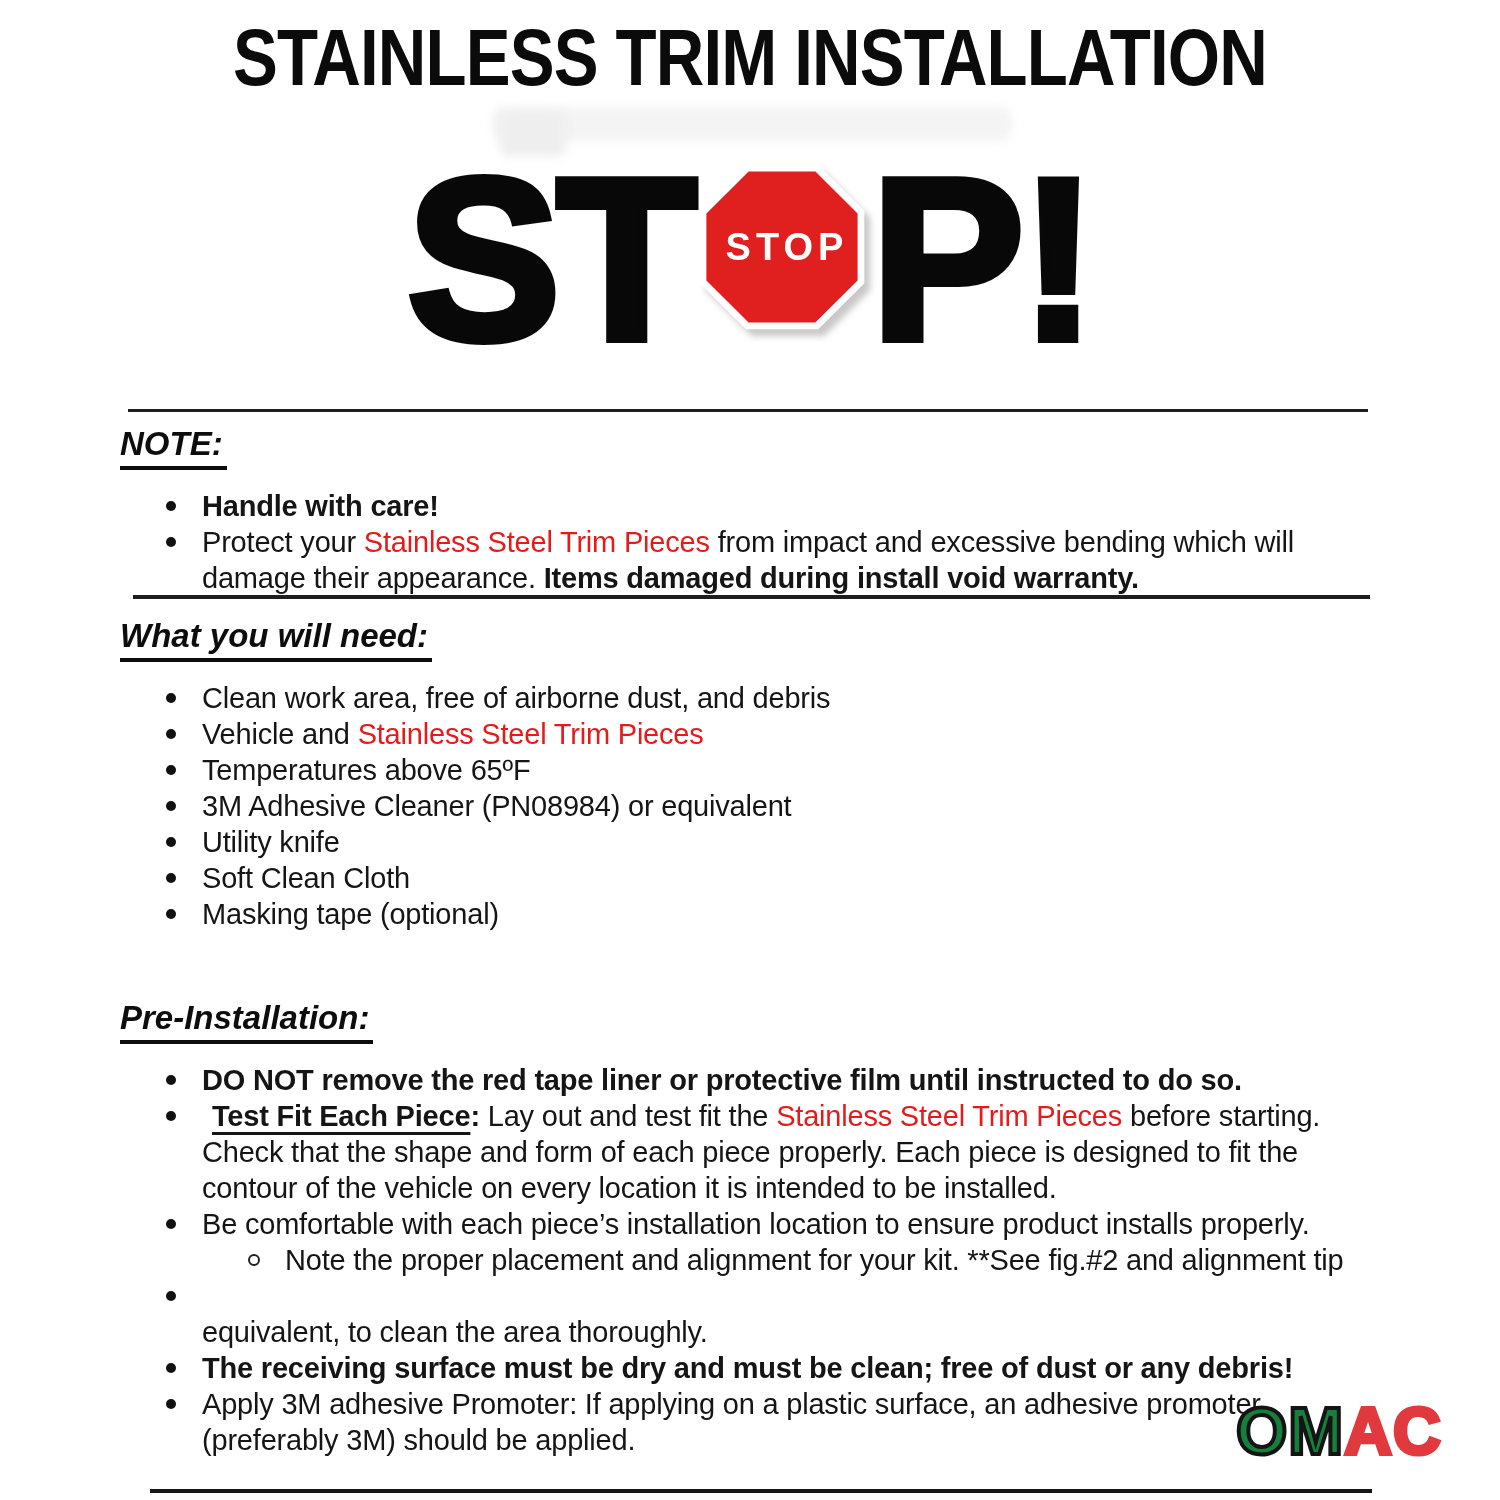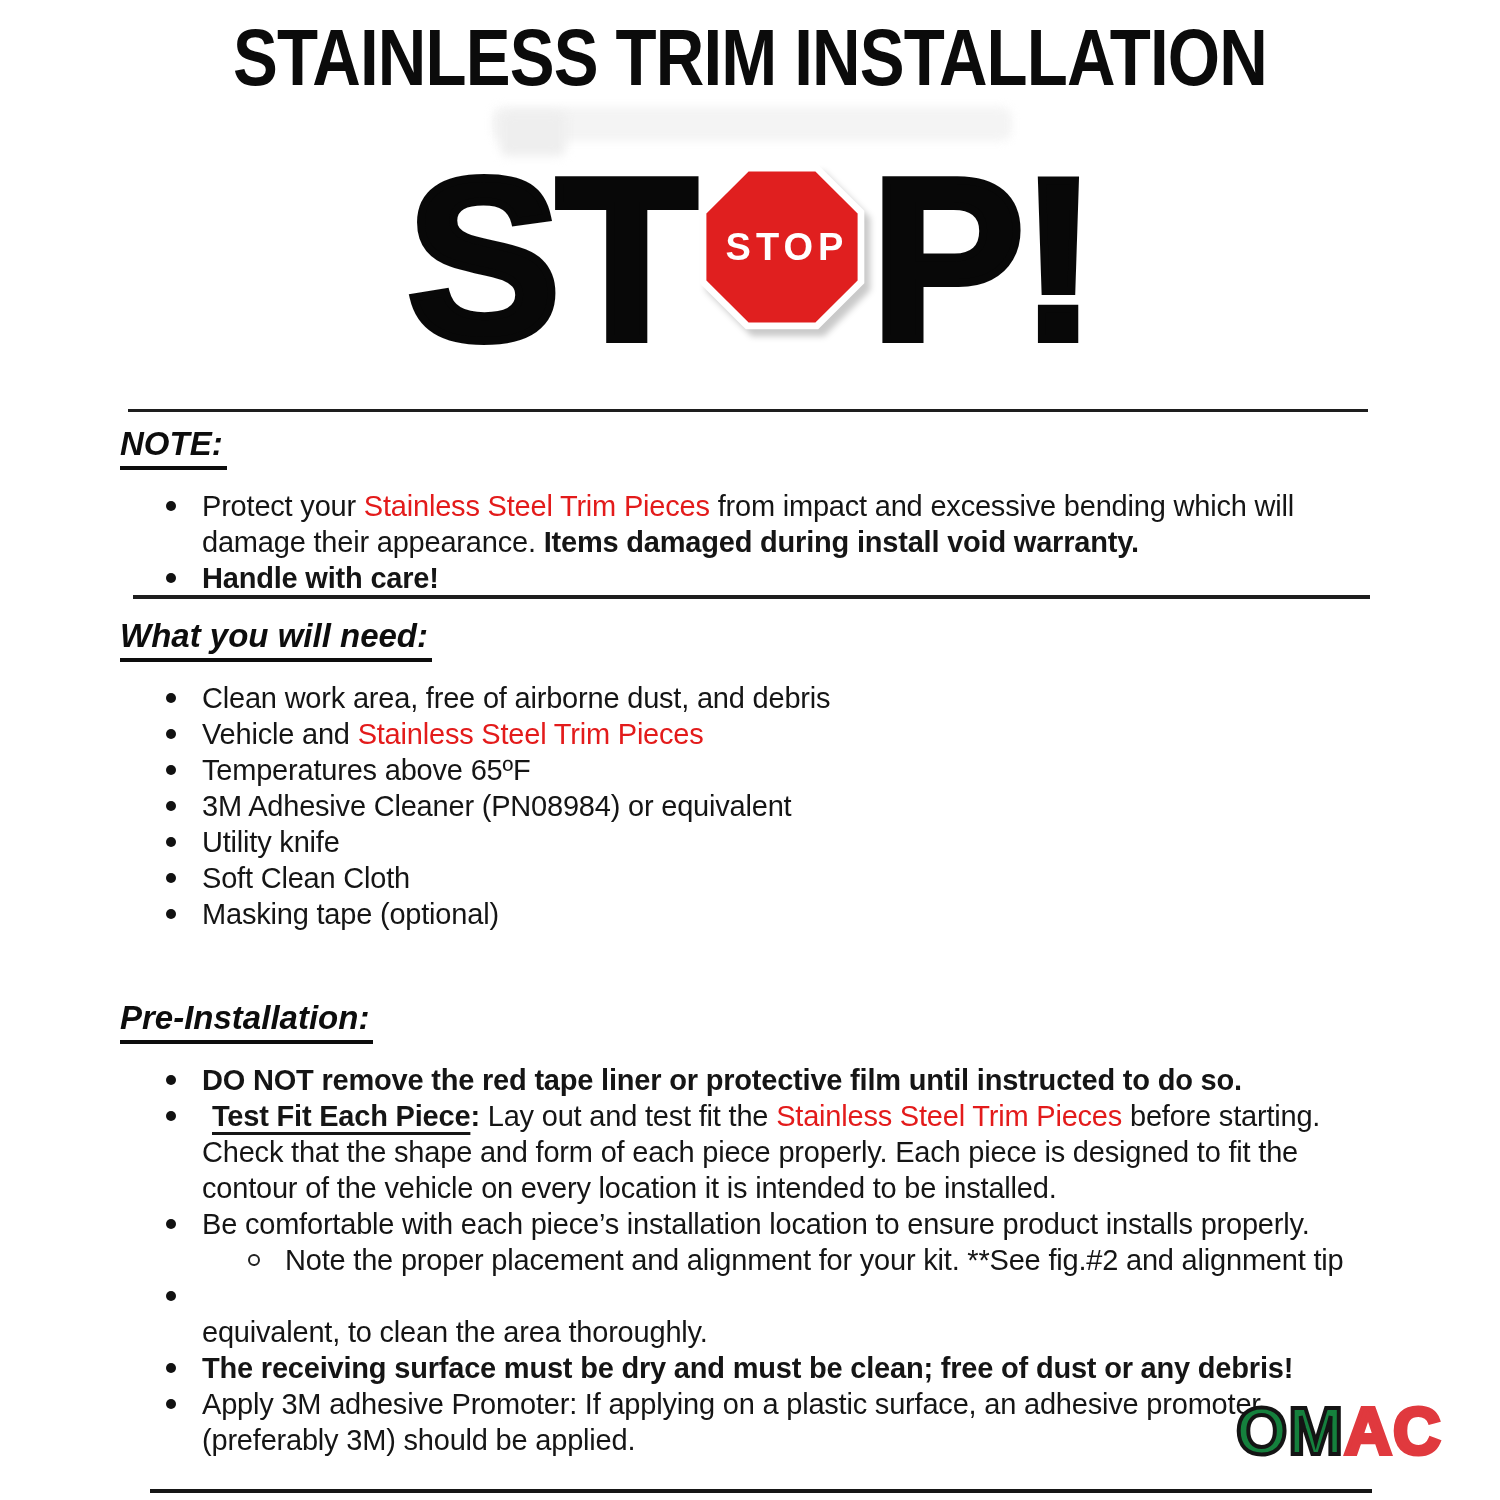--- a/index.html
+++ b/index.html
@@ -142,22 +142,22 @@
       <span class="octagon-label">STOP</span>
     </span>
     <span class="stop-letters">P!</span>
   </div>
 
   <div class="rule rule-1"></div>
 
   <div class="sec sec-note">
     <h2>NOTE:</h2>
     <div class="list">
+        <div class="li lvl1"><span class="dot"></span><span class="li-text"><span class="run-b">Handle with care!</span></span></div>
         <div class="li lvl1"><span class="dot"></span><span class="li-text"><span class="run-n">Protect your </span><span class="run-r">Stainless Steel Trim Pieces</span><span class="run-n"> from impact and excessive bending which will</span><br><span class="run-n">damage their appearance. </span><span class="run-b">Items damaged during install void warranty.</span></span></div>
-        <div class="li lvl1"><span class="dot"></span><span class="li-text"><span class="run-b">Handle with care!</span></span></div>
       </div>
   </div>
 
   <div class="rule rule-2"></div>
 
   <div class="sec sec-need">
     <h2>What you will need:</h2>
     <div class="list">
         <div class="li lvl1"><span class="dot"></span><span class="li-text"><span class="run-n">Clean work area, free of airborne dust, and debris</span></span></div>
         <div class="li lvl1"><span class="dot"></span><span class="li-text"><span class="run-n">Vehicle and </span><span class="run-r">Stainless Steel Trim Pieces</span></span></div>

